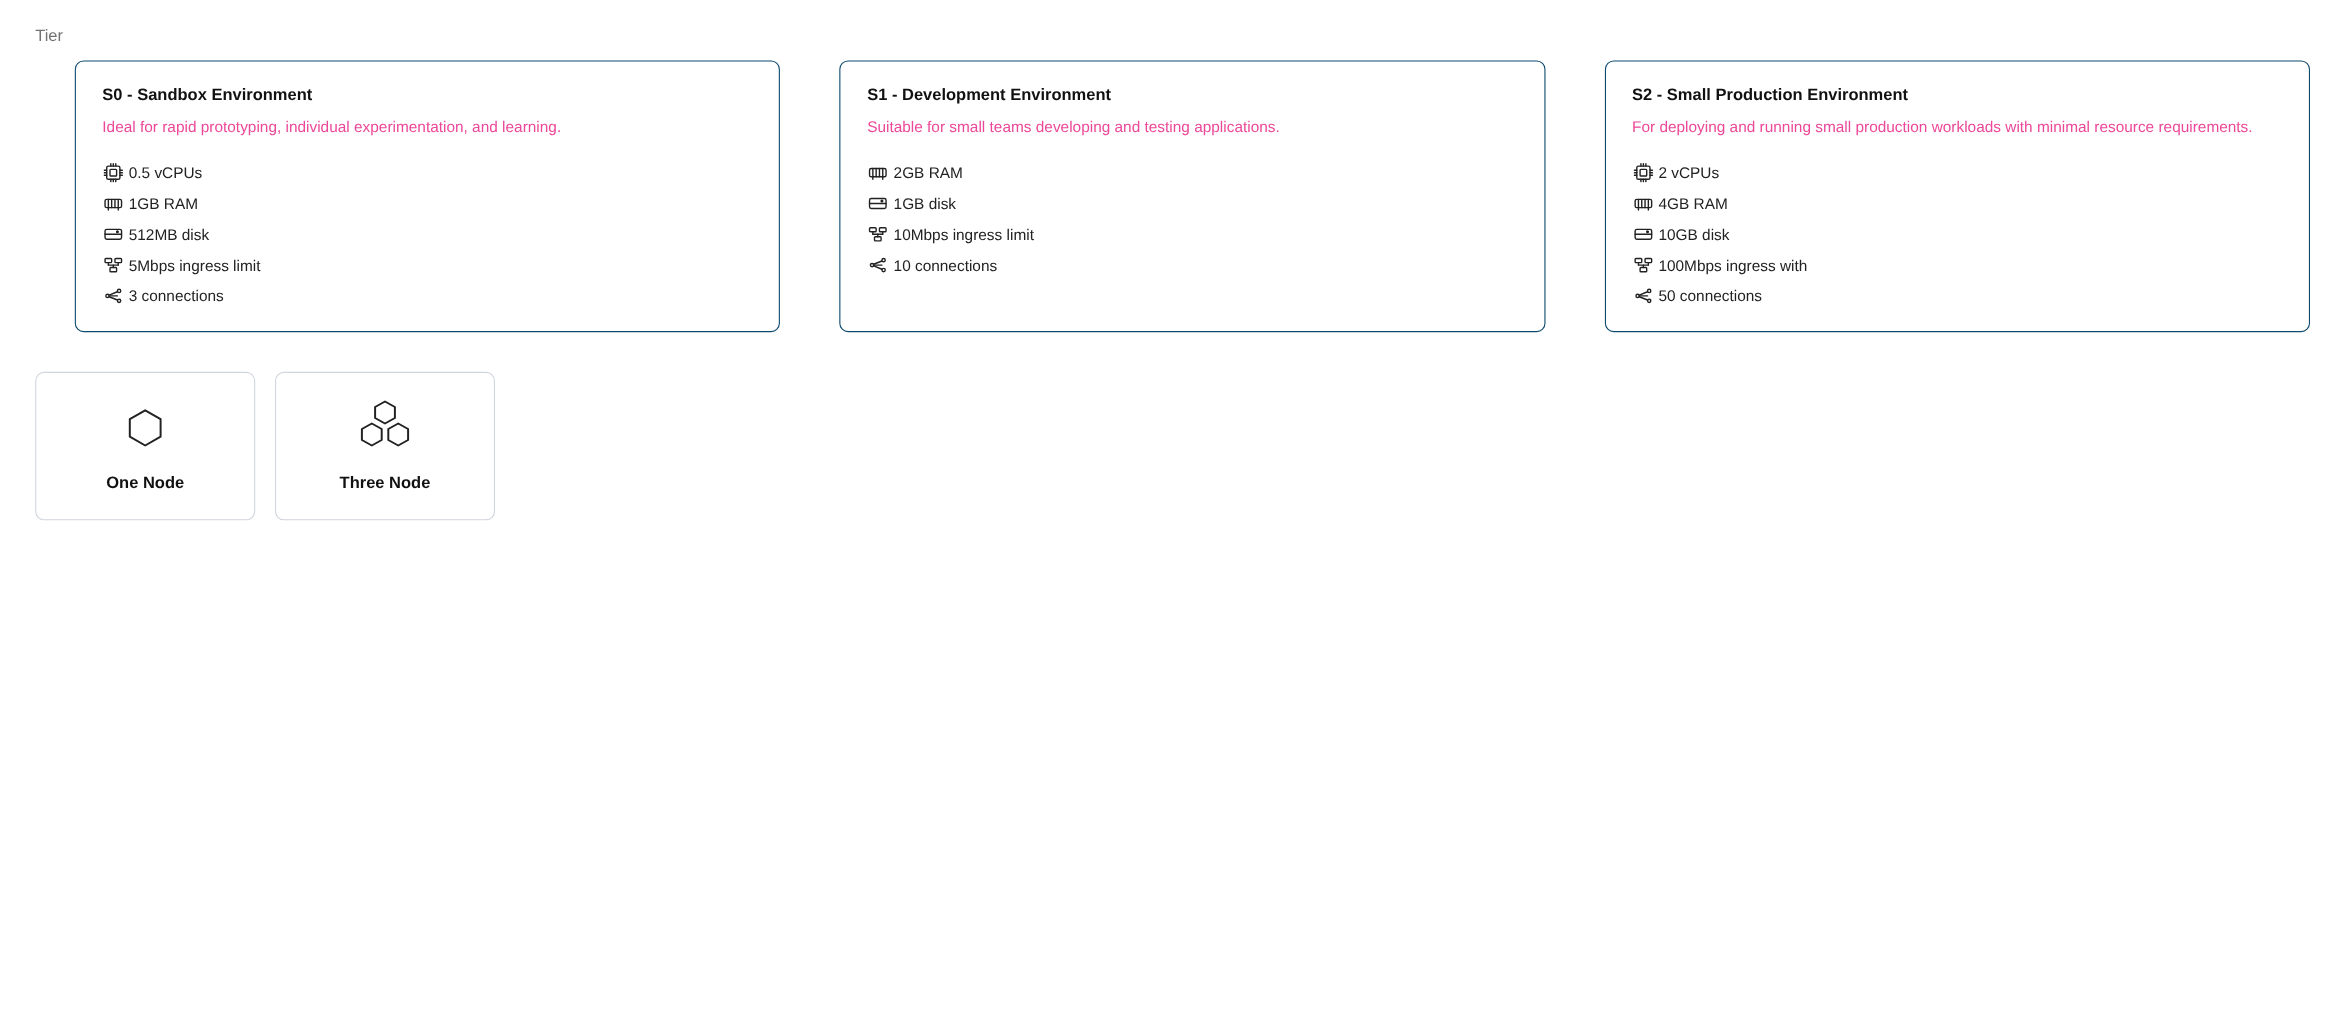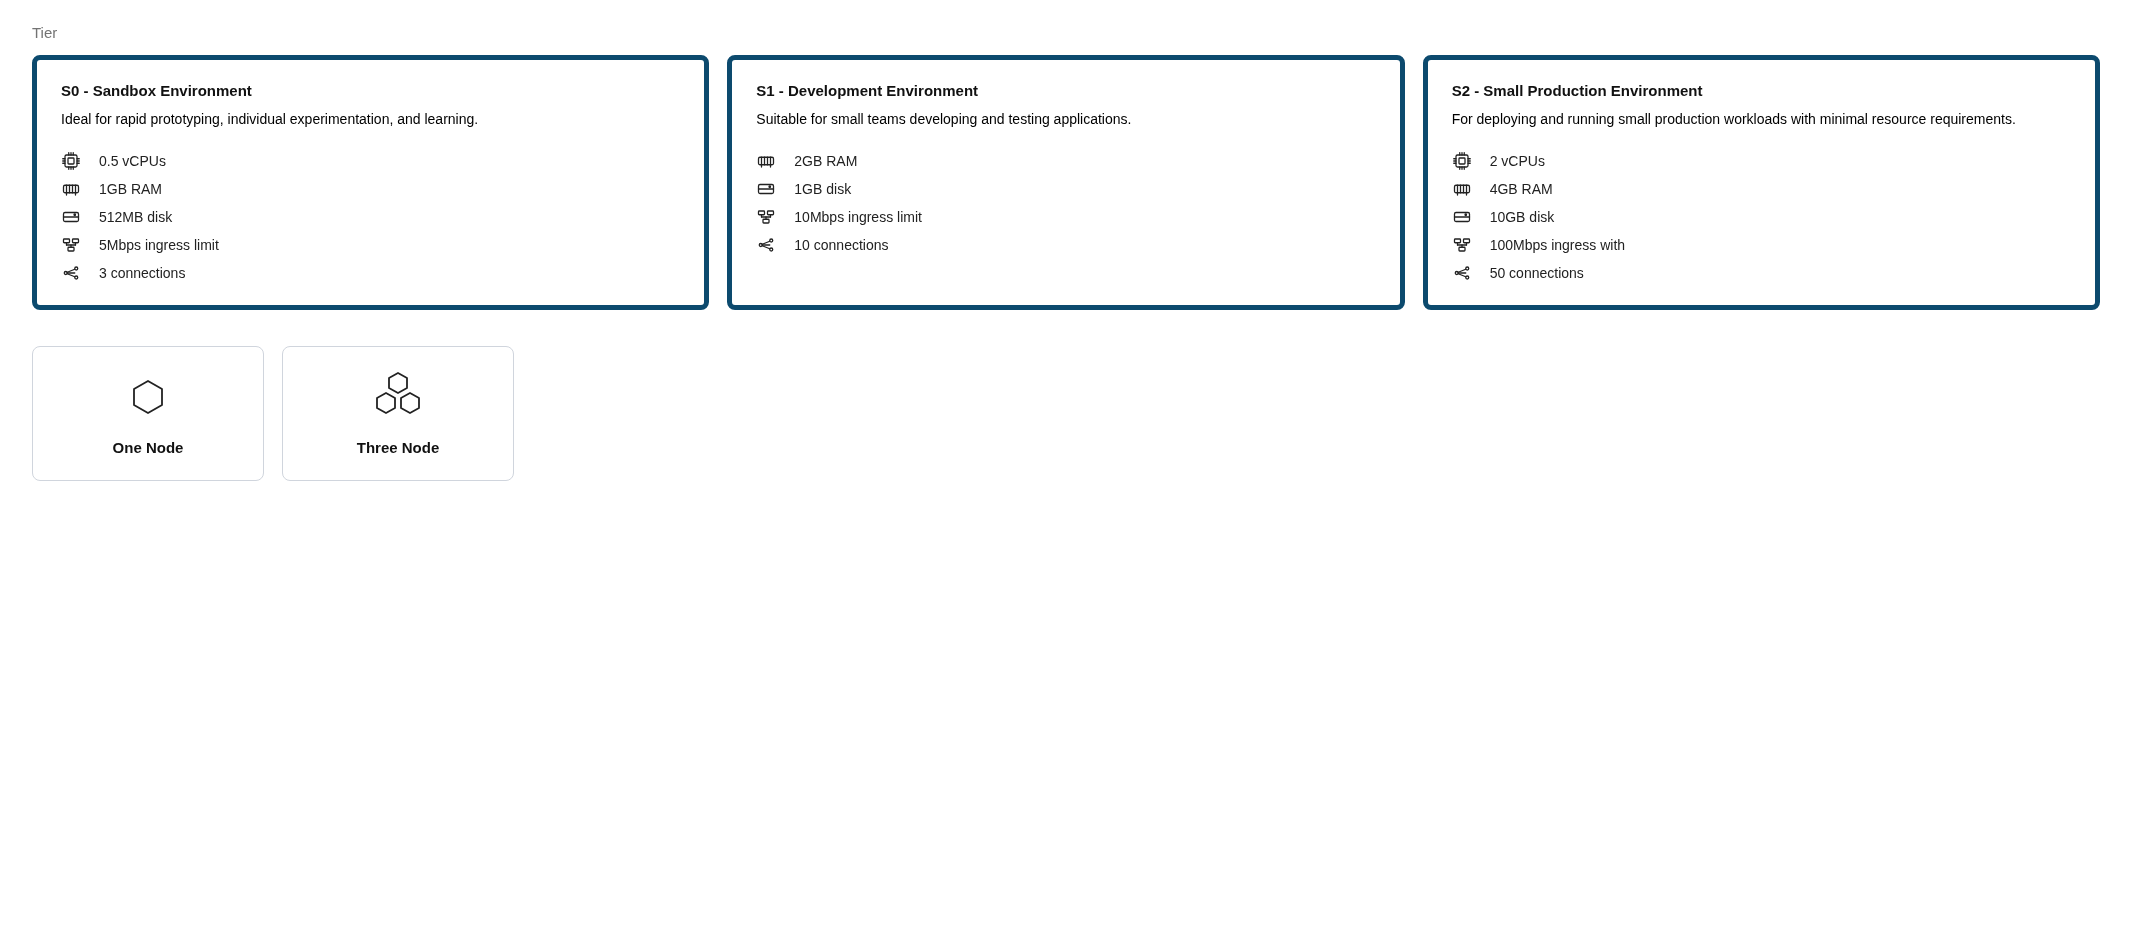--- a/index.html
+++ b/index.html
@@ -15,67 +15,68 @@
       font-weight: 400;
       color: #737373;
       margin-bottom: 14px;
     }
     .cards-row {
       display: flex;
       gap: 18px;
       margin-bottom: 36px;
     }
     .tier-card {
-      border: 5px solid #0c4a6e;
+      border: 1px solid #0c4a6e;
       border-radius: 8px;
       padding: 22px 24px;
       flex: 1;
       min-width: 0;
+      margin-left: 36px;
     }
     .card-title {
       font-weight: 700;
       font-size: 15px;
       margin-bottom: 10px;
     }
     .card-desc {
       font-size: 14px;
-      color: #000000;
+      color: #ec4899;
       line-height: 1.55;
       margin-bottom: 20px;
     }
     .spec-list {
       list-style: none;
       display: flex;
       flex-direction: column;
       gap: 8px;
     }
     .spec-item {
       display: flex;
       align-items: center;
-      gap: 18px;
+      gap: 4px;
       font-size: 14px;
       color: #222;
       text-align: center;
     }
     .spec-icon {
       width: 20px;
       height: 20px;
       display: flex;
       align-items: center;
       justify-content: center;
       flex-shrink: 0;
     }
     .topology-row {
       display: flex;
       gap: 18px;
     }
     .topology-card {
       border: 1px solid #d0d5dd;
       border-radius: 8px;
-      width: 232px;
+      width: 200px;
       padding: 24px 20px;
       display: flex;
       flex-direction: column;
       align-items: center;
       gap: 16px;
       cursor: pointer;
     }
     .topology-card .topo-icon {
       width: 52px;
       height: 52px;

